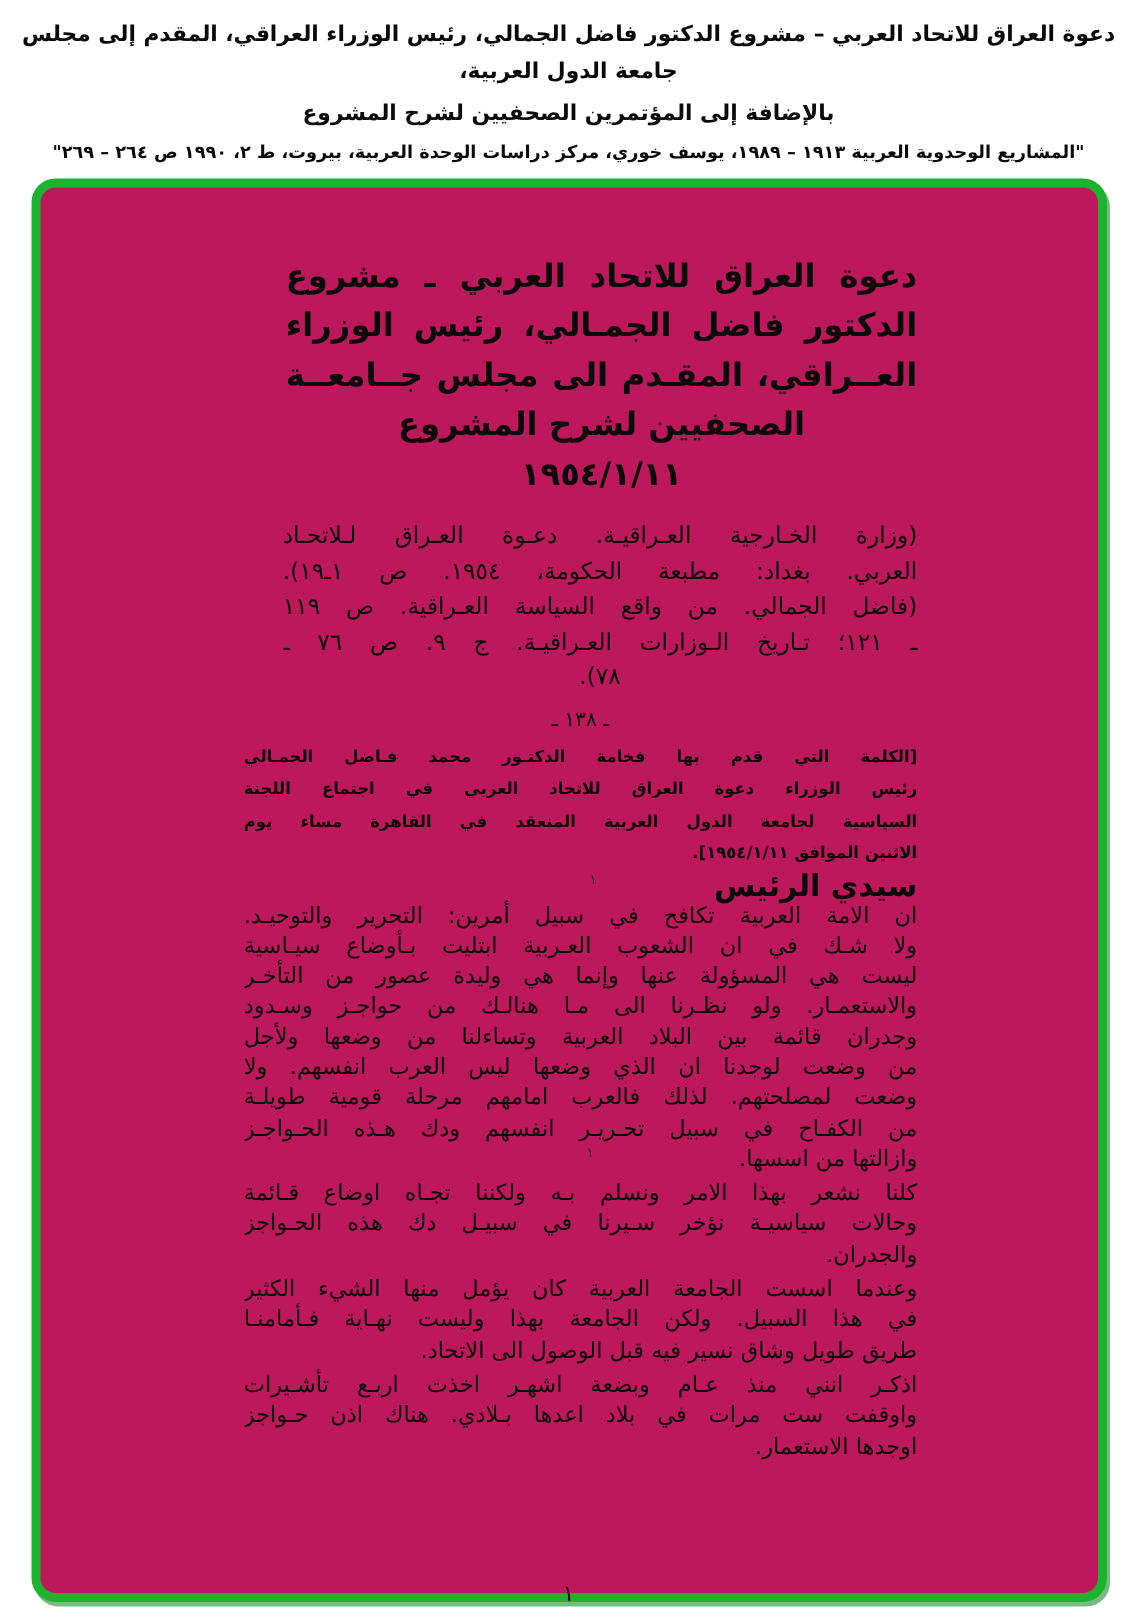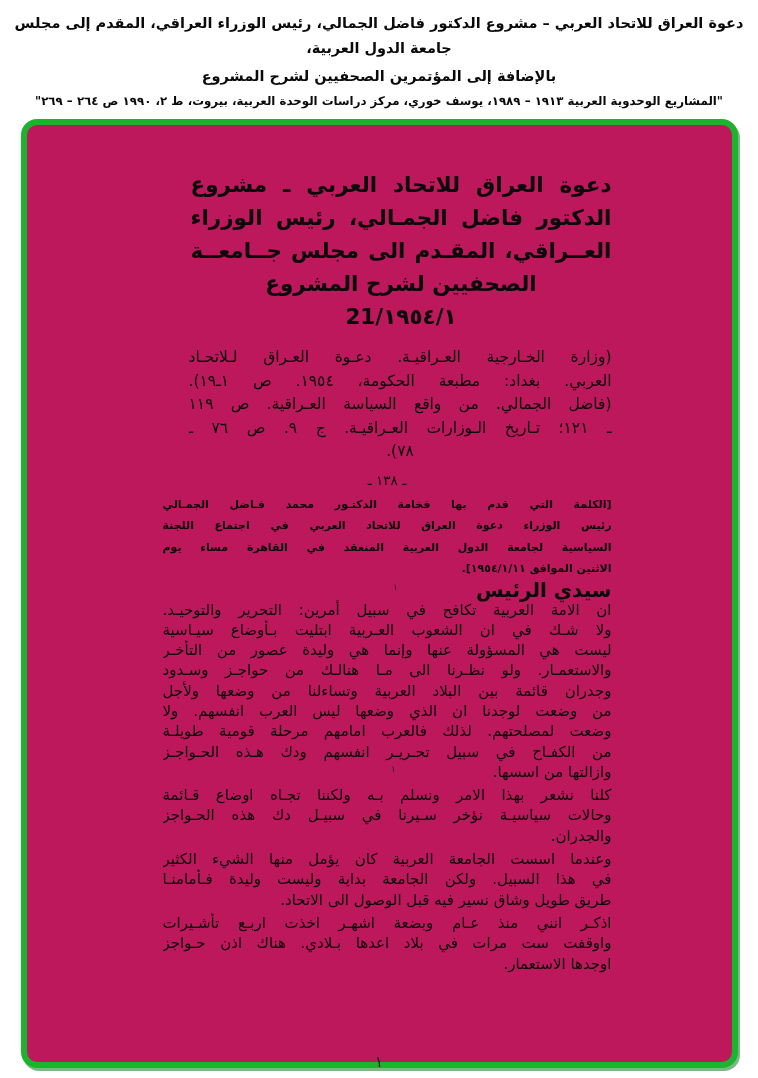--- a/index.html
+++ b/index.html
@@ -97,21 +97,21 @@
   </header>
 
   <div class="green-box">
     <div class="scan-content">
 
       <div class="title-block">
           <div class="line just">دعوة العراق للاتحاد العربي ـ مشروع</div>
           <div class="line just">الدكتور فاضل الجمـالي، رئيس الوزراء</div>
           <div class="line just">العــراقي، المقـدم الى مجلس جــامعــة</div>
           <div class="line center">الصحفيين لشرح المشروع</div>
-          <div class="line center">١٩٥٤/١/21</div>
+          <div class="line center">١٩٥٤/١/١١</div>
         </div>
 
       <div class="citation">
           <div class="line just">(وزارة الخـارجية العـراقيـة. دعـوة العـراق لـلاتحـاد</div>
           <div class="line just">العربي. بغداد: مطبعة الحكومة، ١٩٥٤. ص ١ـ١٩).</div>
           <div class="line just">(فاضل الجمالي. من واقع السياسة العـراقية. ص ١١٩</div>
           <div class="line just">ـ ١٢١؛ تـاريخ الـوزارات العـراقيـة. ج ٩. ص ٧٦ ـ</div>
           <div class="line center">٧٨).</div>
         </div>
 
@@ -138,21 +138,21 @@
             <div class="line just">من الكفـاح في سبيل تحـريـر انفسهم ودك هـذه الحـواجـز</div>
             <div class="line end">وازالتها من اسسها.</div>
           </div>
           <div class="para">
             <div class="line just">كلنا نشعر بهذا الامر ونسلم بـه ولكننا تجـاه اوضاع قـائمة</div>
             <div class="line just">وحالات سياسيـة نؤخر سـيرنا في سبيـل دك هذه الحـواجز</div>
             <div class="line end">والجدران.</div>
           </div>
           <div class="para">
             <div class="line just">وعندما اسست الجامعة العربية كان يؤمل منها الشيء الكثير</div>
-            <div class="line just">في هذا السبيل. ولكن الجامعة بداية وليست وليدة فـأمامنـا</div>
+            <div class="line just">في هذا السبيل. ولكن الجامعة بهذا وليست نهـاية فـأمامنـا</div>
             <div class="line end">طريق طويل وشاق نسير فيه قبل الوصول الى الاتحاد.</div>
           </div>
           <div class="para">
             <div class="line just">اذكـر انني منذ عـام وبضعة اشهـر اخذت اربـع تأشـيرات</div>
             <div class="line just">واوقفت ست مرات في بلاد اعدها بـلادي. هناك اذن حـواجز</div>
             <div class="line end">اوجدها الاستعمار.</div>
           </div>
         </div>
 
     </div>

